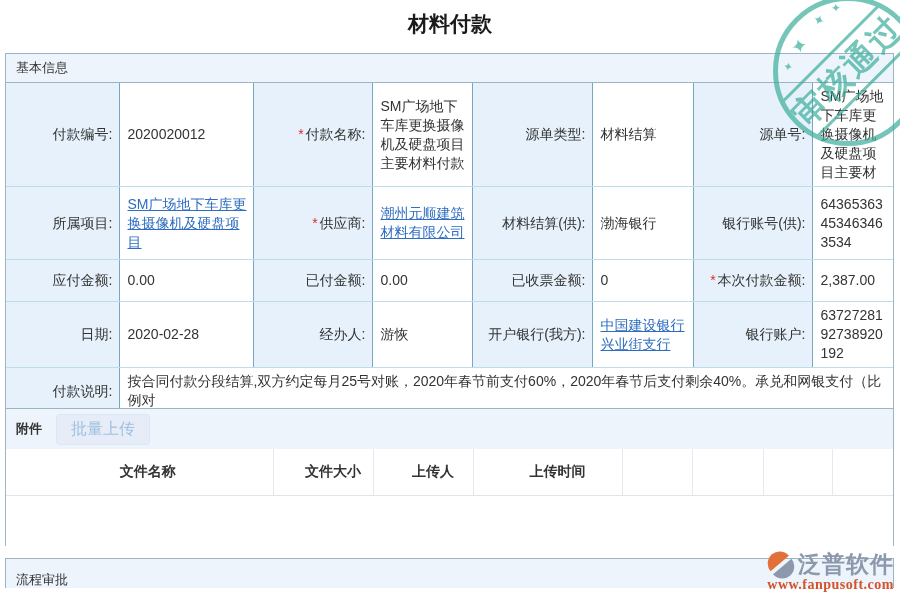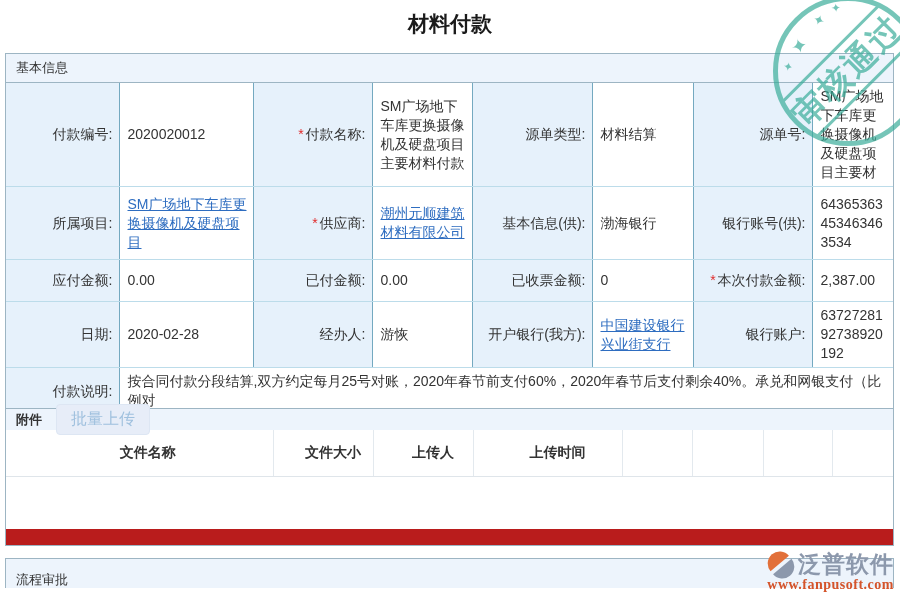--- a/index.html
+++ b/index.html
@@ -37,21 +37,21 @@
 
   
   .sec-attach { top:408px; height:138px; }
   table.attach { width:887px; border-collapse:collapse; table-layout:fixed; }
   table.attach th {
     height:46px; font-size:14px; font-weight:600; color:#333; background:#fff;
     border-right:1px solid #e3e9ee; border-bottom:1px solid #dfe5ea; text-align:center;padding-left:20px;
   }
   table.attach th:first-child { text-align:center; padding-left:17px; }
   table.attach th:last-child { border-right:none; }
-  .attach-bar { display:flex; align-items:center; gap:14px; height:21px; background:#edf4fc;
+  .attach-bar { display:flex; align-items:center; gap:14px; height:40px; background:#edf4fc;
     padding-left:10px; font-size:13px; }
   .attach-title { font-weight:600; color:#333; }
   .upload-btn { display:inline-block; padding:4px 14px; background:#e7edf8; border:1px solid #dde6f3;
     border-radius:4px; color:#9fc0de; font-size:16px; cursor:pointer; }
   .attach-body { height:52px; background:#fff; }
 
   
   .sec-flow { top:558px; height:30px; background:#edf4fc; border-bottom:none; }
   .sec-flow .section-bar { background:transparent; height:100%; line-height:42px; }
 
@@ -106,21 +106,21 @@
         <td class="lbl">源单类型:</td>
         <td class="val">材料结算</td>
         <td class="lbl">源单号:</td>
         <td class="val">SM广场地下车库更换摄像机及硬盘项目主要材</td>
       </tr>
       <tr style="height:73px">
         <td class="lbl">所属项目:</td>
         <td class="val"><a class="cell-link">SM广场地下车库更换摄像机及硬盘项目</a></td>
         <td class="lbl"><span class="req">*</span><span>供应商:</span></td>
         <td class="val"><a class="cell-link">潮州元顺建筑材料有限公司</a></td>
-        <td class="lbl">基本信息(供):</td>
+        <td class="lbl">材料结算(供):</td>
         <td class="val">渤海银行</td>
         <td class="lbl">银行账号(供):</td>
         <td class="val">64365363453463463534</td>
       </tr>
       <tr style="height:42px">
         <td class="lbl">应付金额:</td>
         <td class="val">0.00</td>
         <td class="lbl">已付金额:</td>
         <td class="val">0.00</td>
         <td class="lbl">已收票金额:</td>

